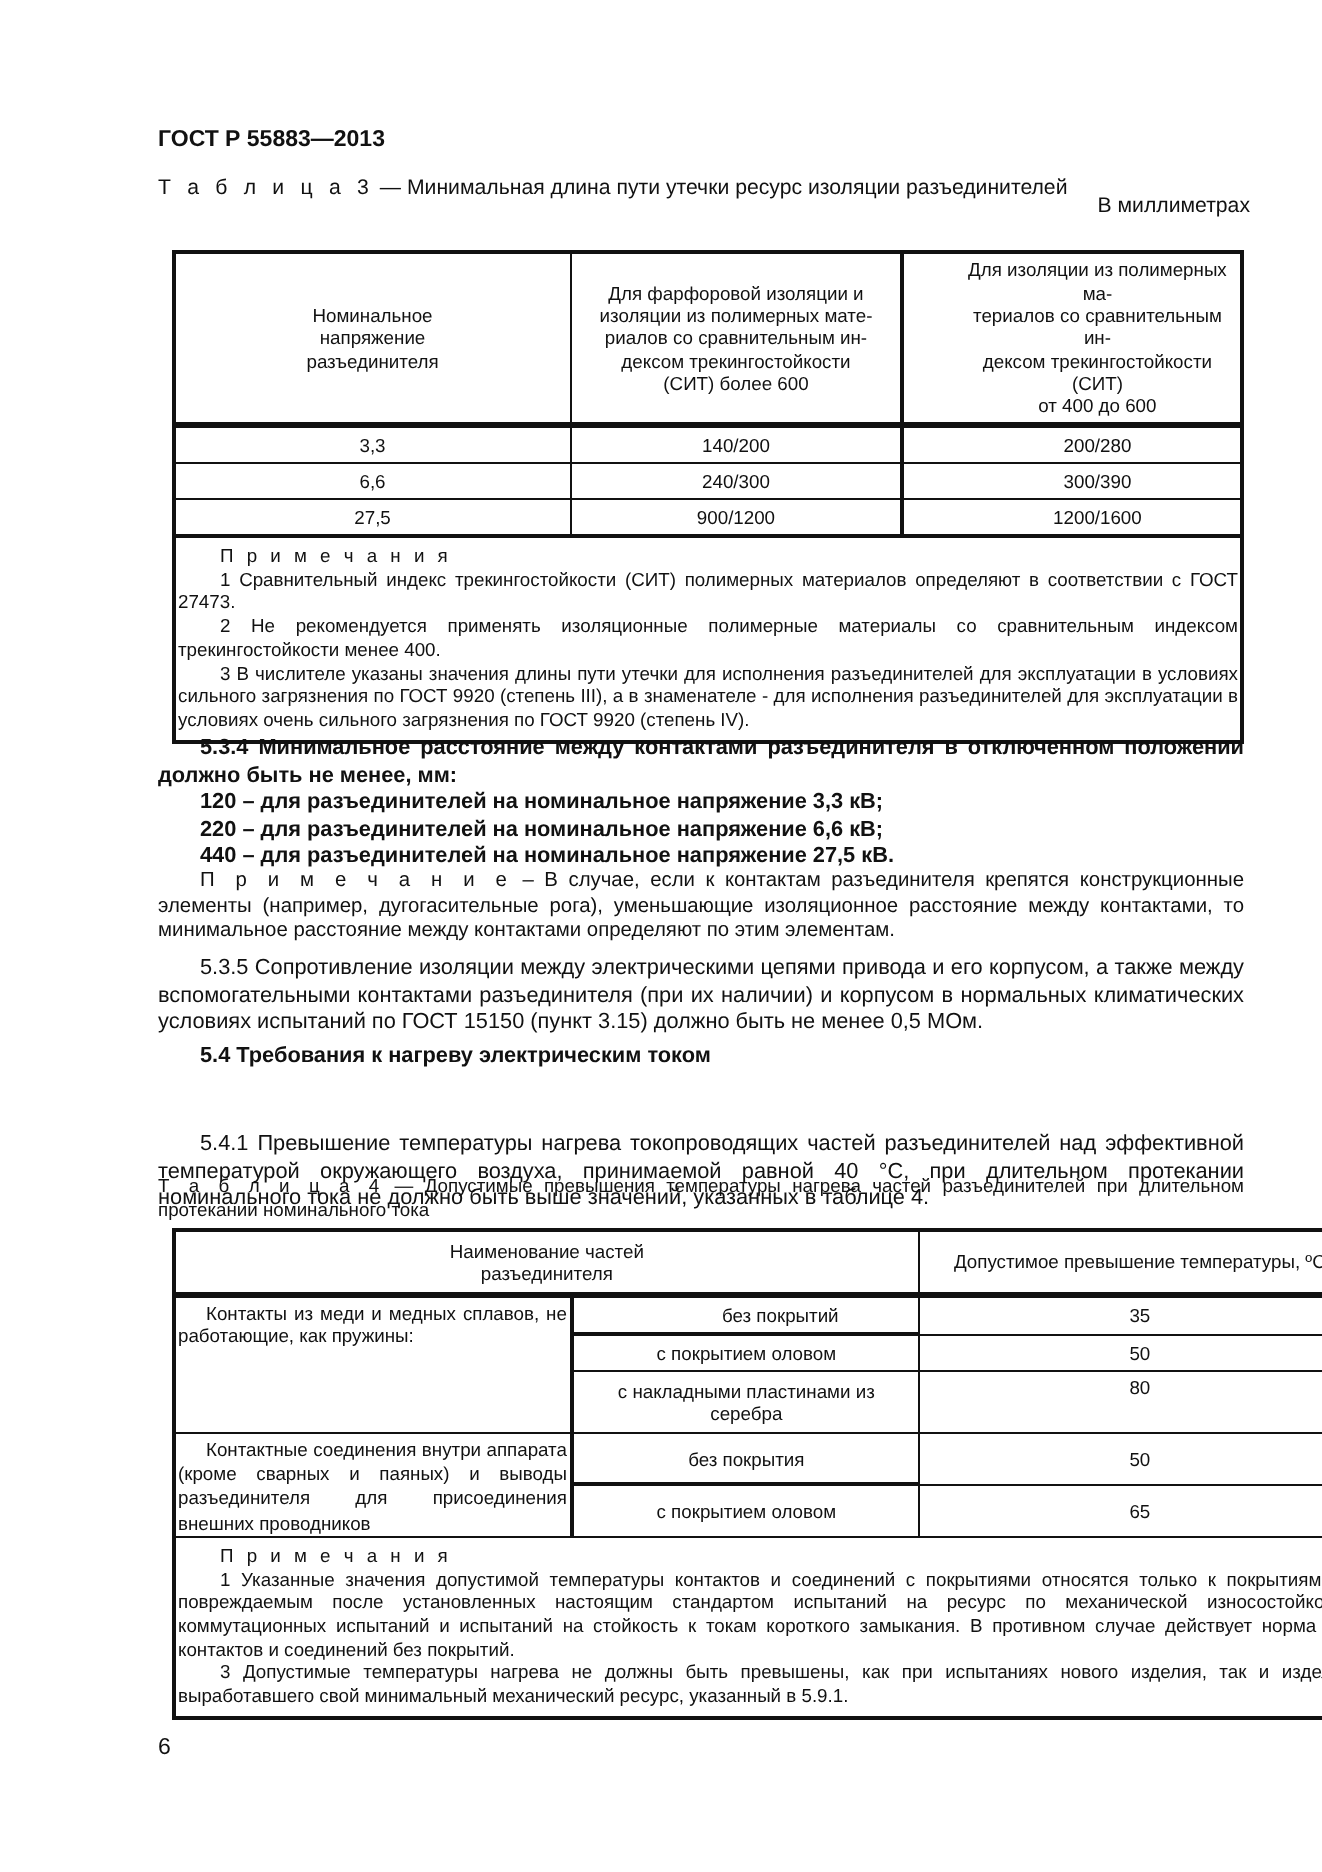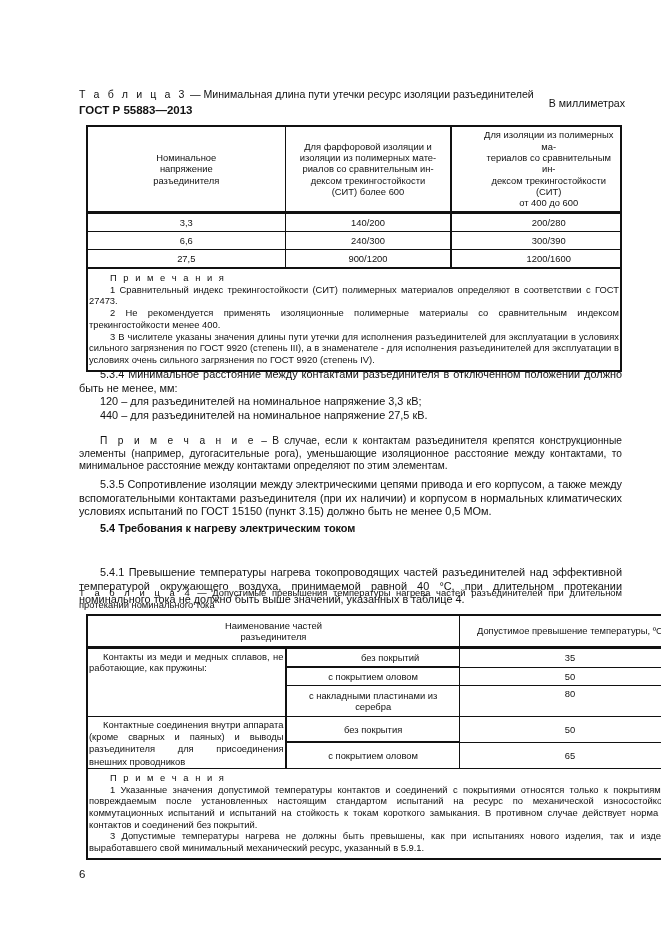--- a/index.html
+++ b/index.html
@@ -1,21 +1,21 @@
 <!DOCTYPE html>
 <html><head>
 <meta charset="utf-8">
 <style>
   html, body { margin: 0; padding: 0; background: #ffffff; }
   body {
     width: 661px; height: 936px; position: relative; overflow: hidden;
     font-family: "Liberation Sans", sans-serif; color: #111;
   }
   .abs { position: absolute; }
-  .hdr { left: 79px; top: 64px; font-size: 11.5px; font-weight: bold; margin-top: 40px; }
+  .hdr { left: 79px; top: 64px; font-size: 11.5px; font-weight: bold; }
   .tcap { font-size: 10.6px; white-space: nowrap; }
   .units { right: 36px; top: 97px; font-size: 10.6px; }
   .sp { letter-spacing: 2.6px; }
   table { border-collapse: collapse; position: absolute; }
   td { border: 1px solid #111; font-size: 9.4px; line-height: 11.3px; padding: 0 3px; vertical-align: middle; text-align: center; }
   #t3 { left: 86px; top: 125px; width: 536px; border: 2px solid #111; }
   #t3 td.hd { height: 84px; }
   #t3 tr.first td { border-top: 3px solid #111; }
   #t3 td.row { height: 17px; }
   #t3 td.notes, #t4 td.notes { text-align: left; vertical-align: top; padding: 3px 1px 4px 1px; height: auto; }
@@ -89,23 +89,24 @@
     <td class="notes" colspan="3" style="border-top:2px solid #111;">
       <div class="note-line ind" style="letter-spacing:2px;">П р и м е ч а н и я</div>
       <div class="note-line ind">1 Сравнительный индекс трекингостойкости (СИТ) полимерных материалов определяют в соответствии с ГОСТ 27473.</div>
       <div class="note-line ind">2 Не рекомендуется применять изоляционные полимерные материалы со сравнительным индексом трекингостойкости менее 400.</div>
       <div class="note-line ind">3 В числителе указаны значения длины пути утечки для исполнения разъединителей для эксплуатации в условиях сильного загрязнения по ГОСТ 9920 (степень III), а в знаменателе -  для исполнения разъединителей для эксплуатации в условиях  очень сильного загрязнения по ГОСТ 9920 (степень IV).</div>
     </td>
   </tr>
 </tbody>
   </table>
 
-<div class="abs body-text" style="top:368px;">
+<div class="abs body-text" style="top:368px;font-weight:bold;">
   <p class="ind">5.3.4 Минимальное расстояние между контактами разъединителя в отключенном положении должно быть не менее, мм:</p>
   <p class="ind">120 – для разъединителей на номинальное напряжение 3,3 кВ;</p>
+  <p class="ind">220 – для разъединителей на номинальное напряжение 6,6 кВ;</p>
   <p class="ind">440 – для разъединителей на номинальное напряжение 27,5 кВ.</p>
 </div>
 
 <div class="abs body-text small" style="top:435px;">
   <p class="ind" style="font-size:10.2px; line-height:12.6px;"><span class="sp">П р и м е ч а н и е</span><span> – В случае, если к контактам разъединителя крепятся конструкционные элементы (например, дугогасительные рога), уменьшающие изоляционное расстояние между контактами, то минимальное расстояние между контактами определяют по этим элементам.</span></p>
 </div>
 
 <div class="abs body-text" style="top:478px;">
   <p class="ind">5.3.5 Сопротивление изоляции между электрическими цепями привода и его корпусом, а также между вспомогательными контактами разъединителя (при их наличии) и корпусом в нормальных климатических условиях испытаний по ГОСТ 15150 (пункт 3.15)  должно быть не менее 0,5 МОм.</p>
 </div>

